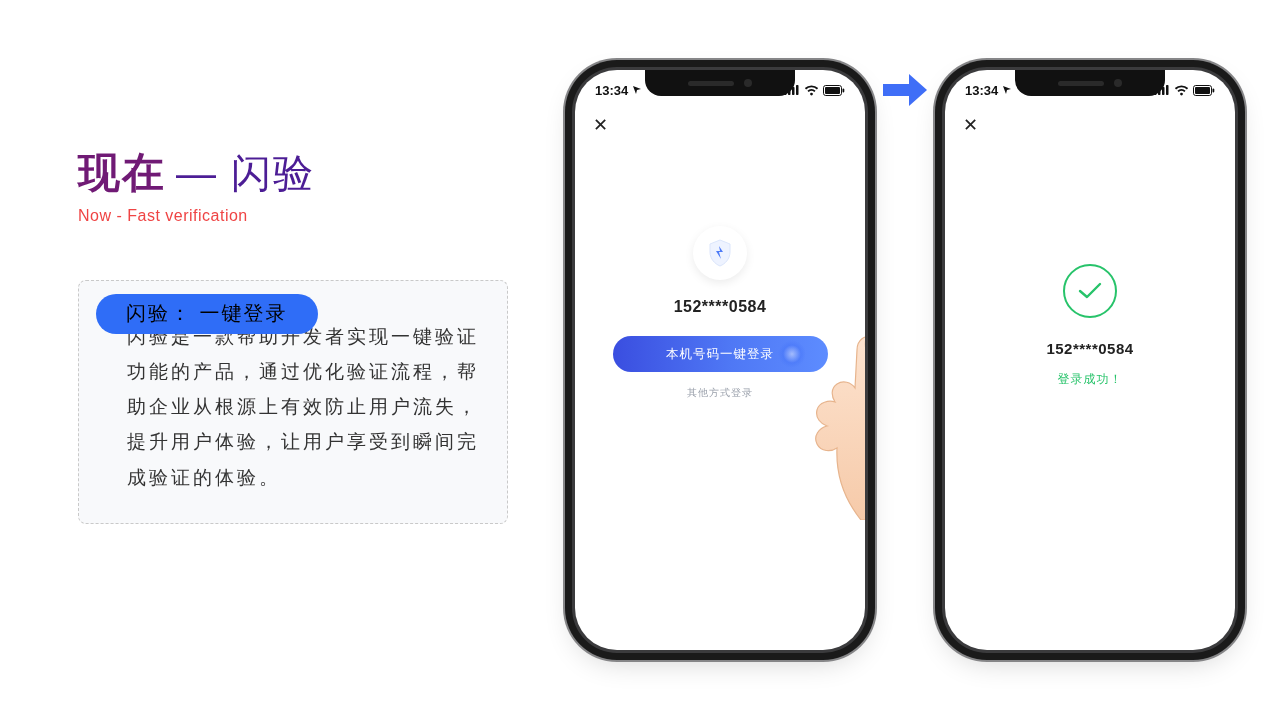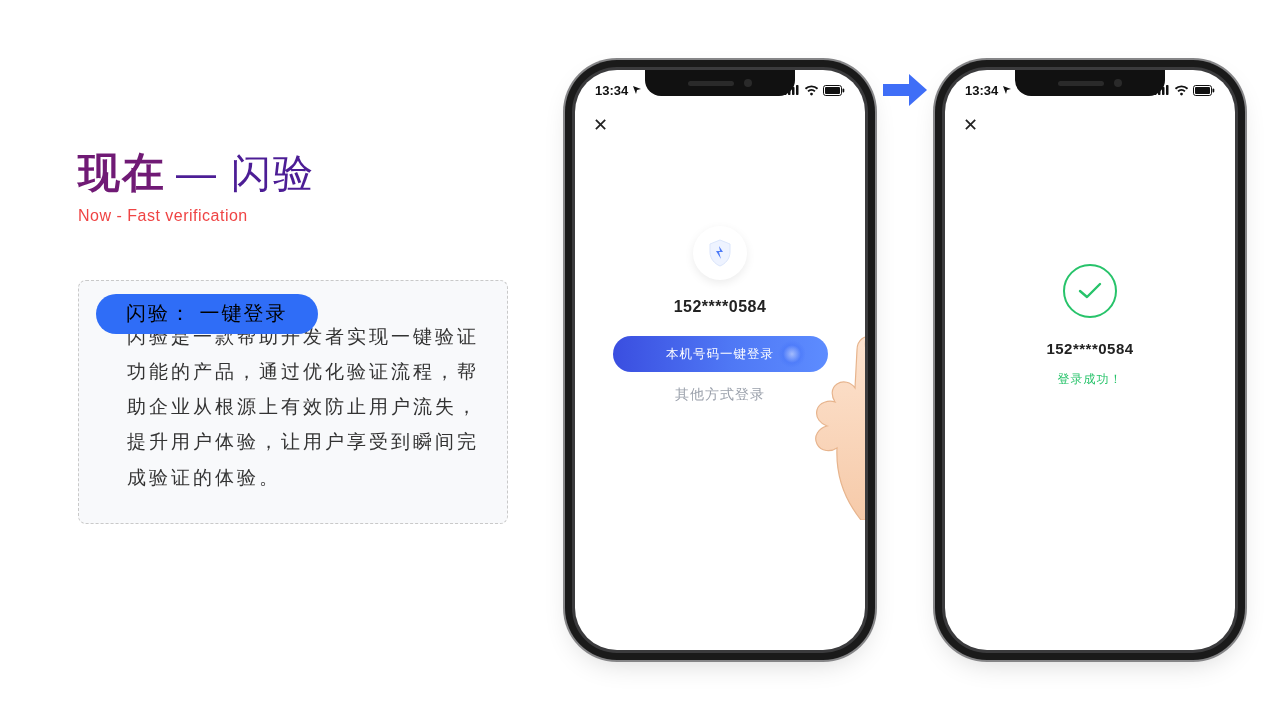--- a/index.html
+++ b/index.html
@@ -157,21 +157,21 @@
     display:flex; align-items:center; justify-content:center;
     position:relative;
   }
   .tap-ripple{
     position:absolute; right:22px; top:50%; transform:translateY(-50%);
     width:28px; height:28px; border-radius:50%;
     background: radial-gradient(circle, rgba(255,255,255,0.45) 0%, rgba(63,110,247,0.35) 45%, rgba(63,110,247,0) 70%);
   }
   .other-login{
     margin-top:14px;
-    font-size:14px; color:#9aa0ab;
+    font-size:10px; color:#9aa0ab;
     letter-spacing:1px;
   }
 
   
   .hand{
     position:absolute;
     left: 216px; top: 250px;
     width: 120px; height: 200px;
     z-index: 30;
     pointer-events:none;

